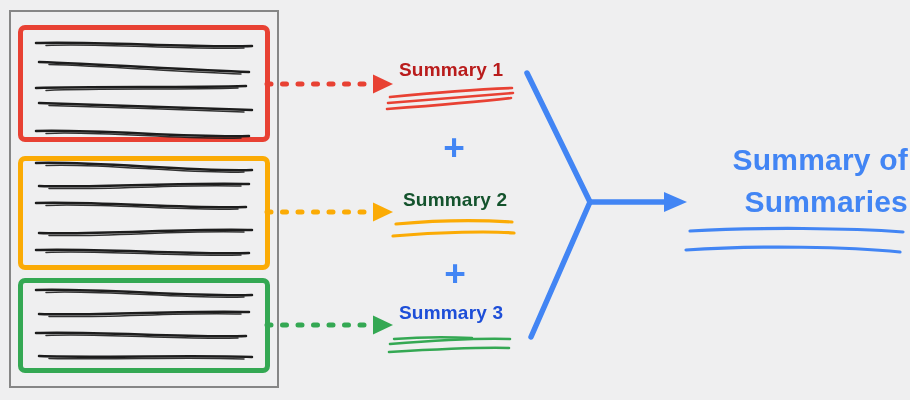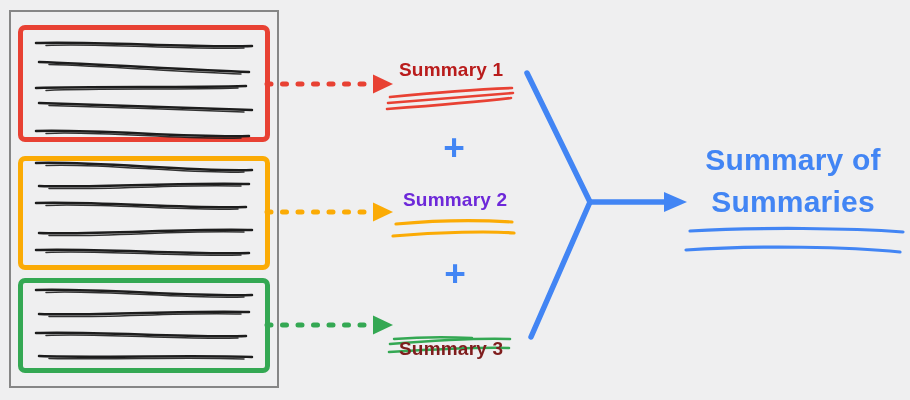--- a/index.html
+++ b/index.html
@@ -54,21 +54,21 @@
     font-size:37px;
     font-weight:700;
     line-height:38px;
   }
   #plus-1{left:435px; top:129px;}
   #plus-2{left:436px; top:255px;}
   .result-label{
     position:absolute;
     left:678px; top:139px;
     width:230px;
-    text-align:center;
+    text-align:right;
     font-size:30px;
     font-weight:700;
     line-height:42px;
     letter-spacing:.2px;
   }
 </style>
 </head>
 <body>
 
 <div class="canvas">
@@ -124,21 +124,21 @@
       <polygon points="373,202.5 393,212 373,221.5" fill="#fbab05"></polygon>
       <path d="M267,325 L372,325" stroke="#34a853" stroke-width="5" fill="none" stroke-linecap="round" stroke-dasharray="4 11.5"></path>
       <polygon points="373,315.5 393,325 373,334.5" fill="#34a853"></polygon>
       <path d="M527,73 L590,202" stroke="#4285f4" stroke-width="5.5" fill="none" stroke-linecap="round"></path>
       <path d="M531,337 L590,202" stroke="#4285f4" stroke-width="5.5" fill="none" stroke-linecap="round"></path>
       <path d="M590,202 L666,202" stroke="#4285f4" stroke-width="5.5" fill="none" stroke-linecap="round"></path>
       <polygon points="664,192 687,202 664,212" fill="#4285f4"></polygon>
     </svg>
 
   <div class="summary-label" id="slabel-1" style="color: #b91c1c;">Summary 1</div>
-  <div class="summary-label" id="slabel-2" style="color: #6d28d9;">Summary 2</div>
-  <div class="summary-label" id="slabel-3" style="color: #7f1d1d; margin-top: 36px;">Summary 3</div>
+  <div class="summary-label" id="slabel-2" style="color: #14532d;">Summary 2</div>
+  <div class="summary-label" id="slabel-3" style="color: #1d4ed8;">Summary 3</div>
 
   <div class="plus" id="plus-1" style="color: rgb(66, 133, 244);">+</div>
   <div class="plus" id="plus-2" style="color: rgb(66, 133, 244);">+</div>
 
   <div class="result-label" style="color: rgb(66, 133, 244);">Summary of Summaries</div>
 
 </div>
 
 </body></html>

